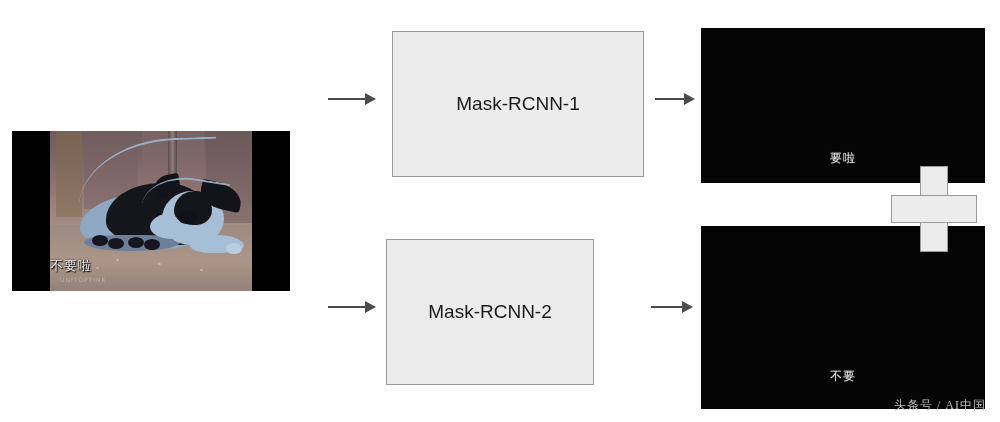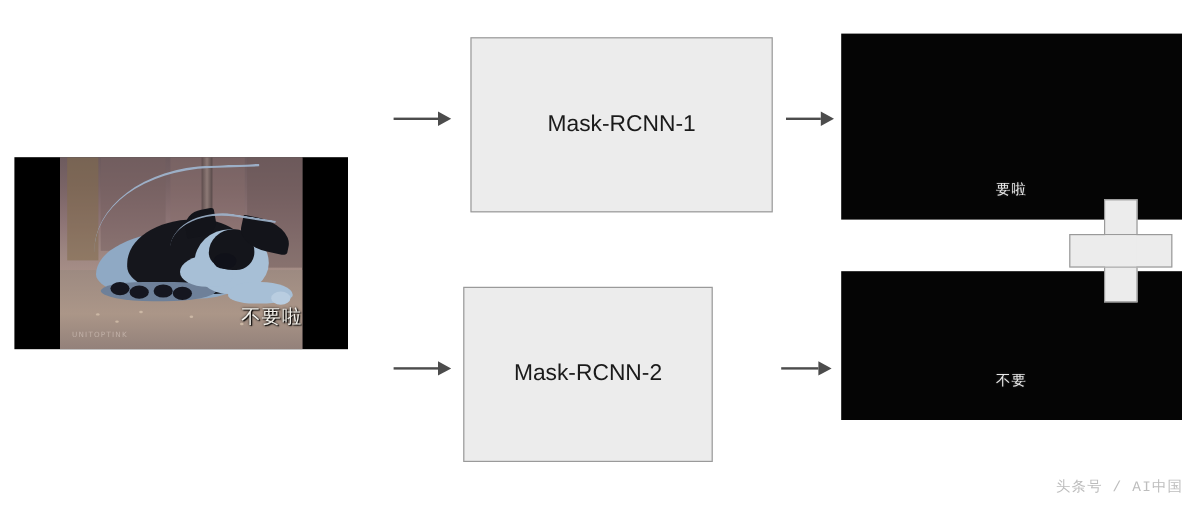--- a/index.html
+++ b/index.html
@@ -149,23 +149,23 @@
     left: 92px; top: 46px; width: 84px; height: 56px;
     border-top: 2px solid #9fb4cd;
     border-radius: 60% 0 0 0;
     transform: rotate(9deg);
     opacity: .9;
   }
   #input-sub {
     position: absolute;
     left: 0; right: 0;
     bottom: 16px;
-    text-align: right;
+    text-align: left;
     color: #f2f0ea;
-    font-size: 16px;
+    font-size: 13px;
     letter-spacing: 1px;
     text-shadow: 0 0 2px #000, 1px 1px 1px #000;
     font-family: "DejaVu Sans", sans-serif;
   }
   #input-corner-mark {
     position: absolute;
     left: 10px;
     bottom: 8px;
     font-size: 6px;
     letter-spacing: 1px;
@@ -220,21 +220,21 @@
   #arrow-4 .arrow-line { width: 31px; }
   #arrow-4 .arrow-head { left: 31px; }
 
   
   .mask-box {
     position: absolute;
     background: #050505;
     overflow: hidden;
   }
   #mask-box-1 { left: 701px; top: 28px;  width: 284px; height: 155px; }
-  #mask-box-2 { left: 701px; top: 226px; width: 284px; height: 124px; }
+  #mask-box-2 { left: 701px; top: 226px; width: 284px; height: 183px; }
   .mask-text {
     position: absolute;
     left: 0; right: 0;
     bottom: 18px;
     text-align: center;
     color: #e9e9e9;
     font-size: 12px;
     letter-spacing: 1px;
     font-family: "DejaVu Sans", sans-serif;
     text-shadow: 0 0 2px rgba(255,255,255,0.25);
@@ -261,21 +261,21 @@
   #plus-symbol .bar-fill { left: 30px; top: 30px; width: 26px; height: 26px; background:#ececec; border:0; }
 
   
   #watermark {
     position: absolute;
     right: 14px;
     bottom: 8px;
     font-size: 12px;
     color: #bdbdbd;
     letter-spacing: 1px;
-    font-family: Liberation Mono, monospace;
+    font-family: Liberation Serif, serif;
   }
 </style>
 </head>
 <body>
 
 <div id="canvas">
 
   <div id="input-frame">
     <div id="input-still">
       <div class="scene-bg"></div>

